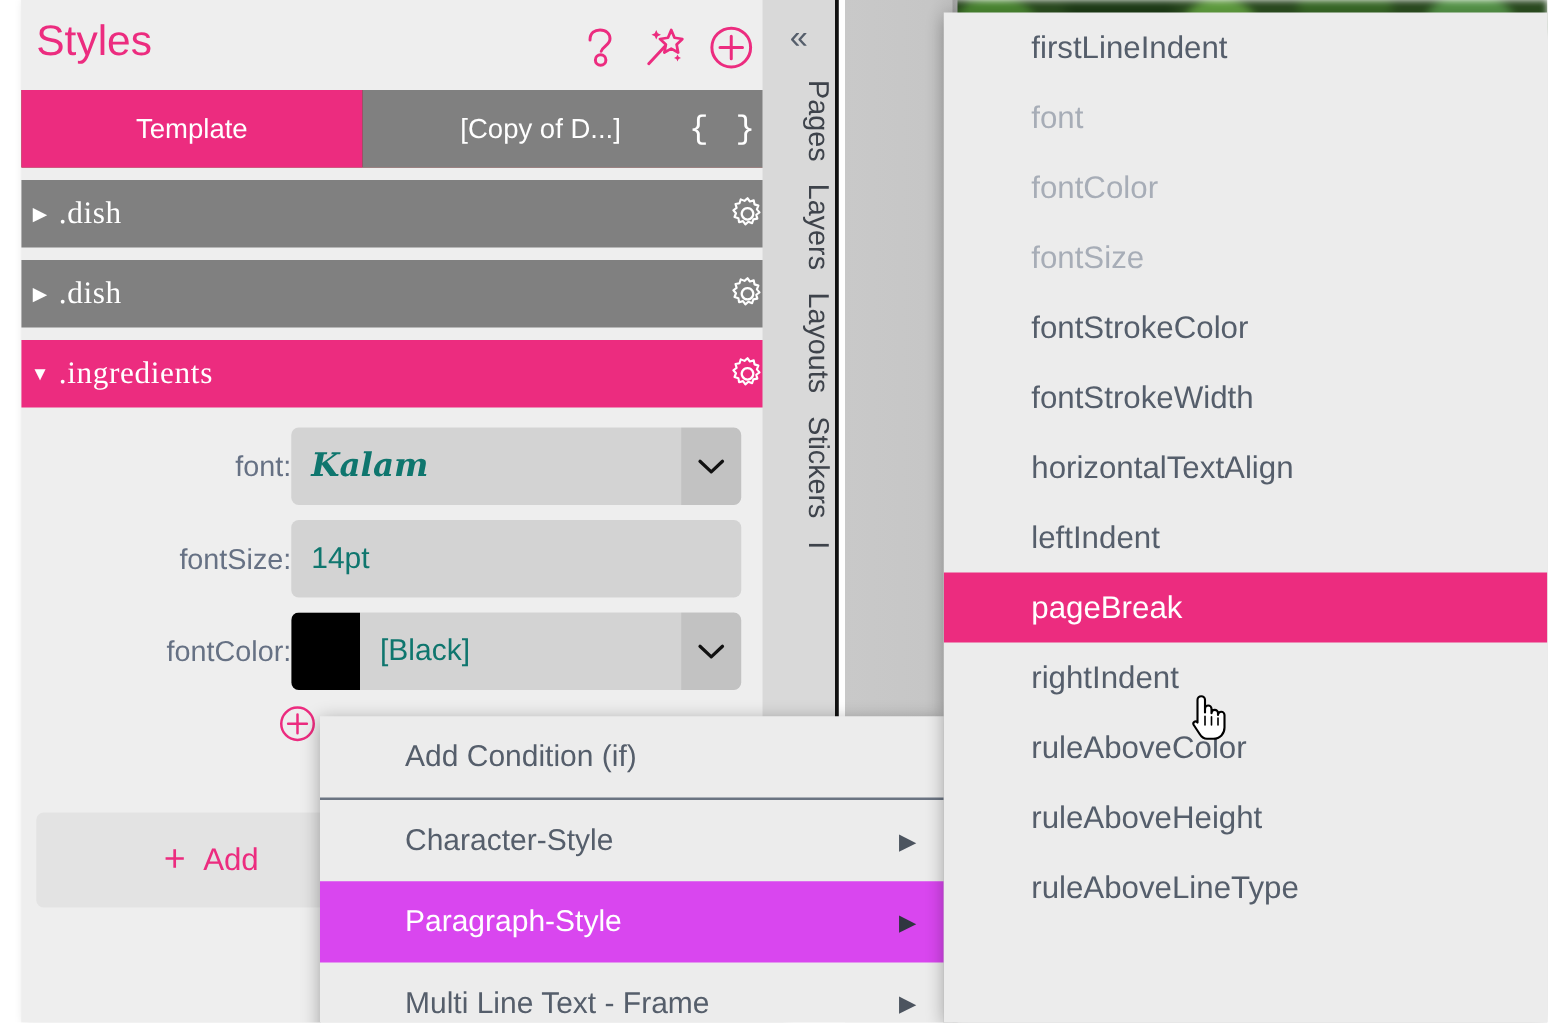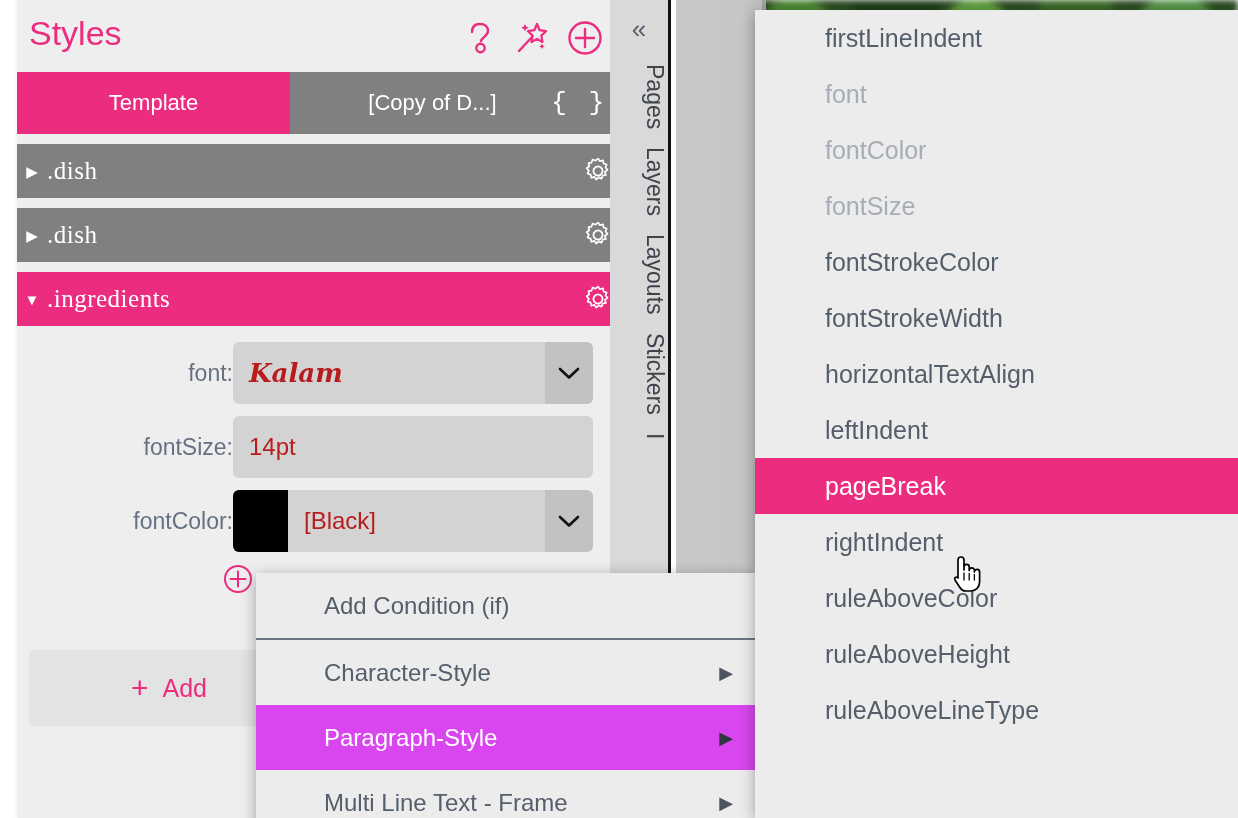--- a/index.html
+++ b/index.html
@@ -165,21 +165,21 @@
     background: #d3d3d3;
     border-radius: 6px;
     display: flex;
     align-items: center;
     position: relative;
     overflow: hidden;
   }
   .prop-value {
     padding-left: 16px;
     font-size: 24px;
-    color: #b91c1c;
+    color: #0f766e;
     text-align: center;
   }
   .prop-value.handwriting {
     font-family: "DejaVu Serif", serif;
     font-style: italic;
     font-size: 26px;
     font-weight: 600;
   }
   .dropdown-btn {
     position: absolute;

